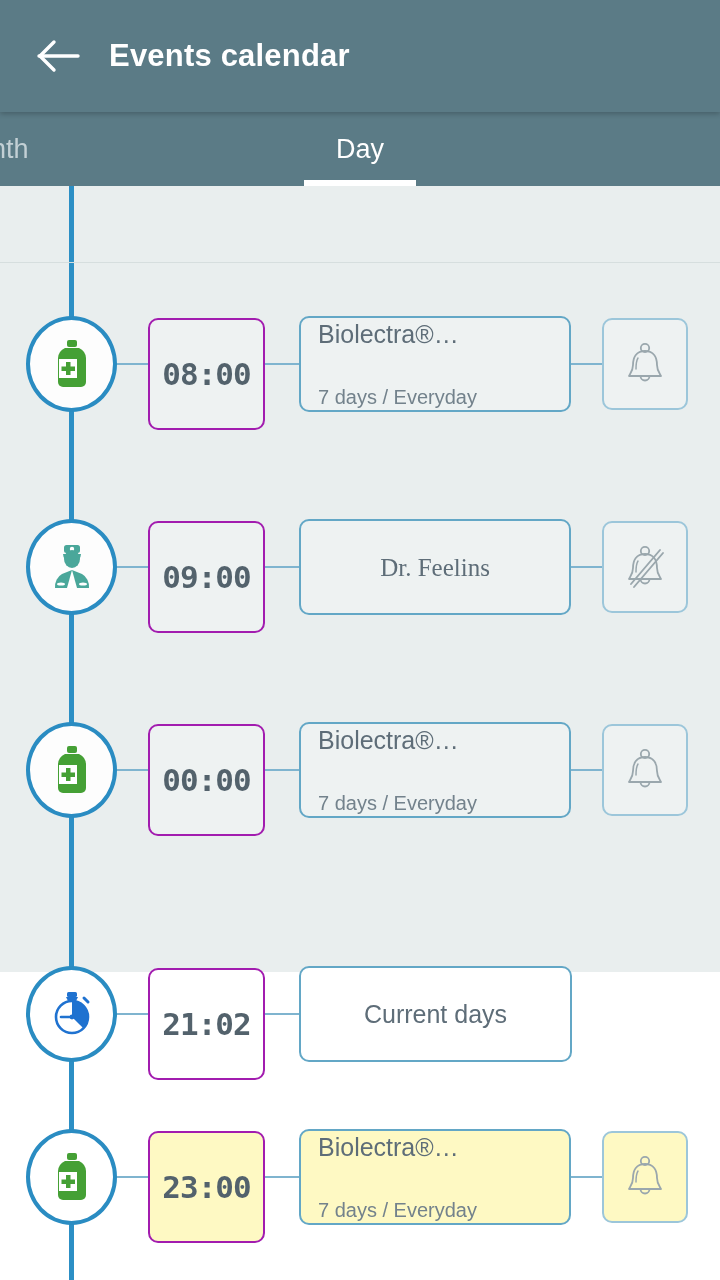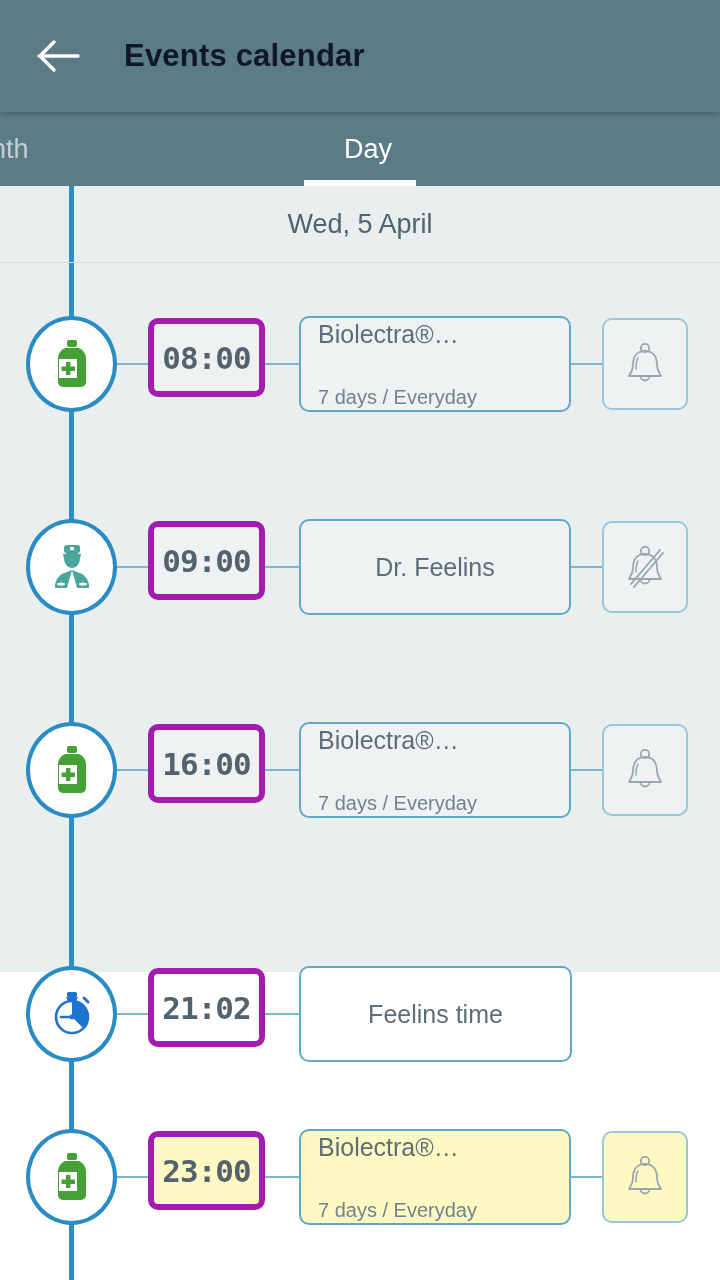--- a/index.html
+++ b/index.html
@@ -39,25 +39,25 @@
     width: 74px;
     height: 74px;
     margin-left: 22px;
     display: flex;
     align-items: center;
     justify-content: center;
     cursor: pointer;
   }
   .back-btn svg { display: block; }
   .appbar-title {
-    color: #0f172a;
+    color: #ffffff;
     font-size: 31px;
     font-weight: bold;
     letter-spacing: 0.2px;
-    margin-left: 28px;
+    margin-left: 13px;
     white-space: nowrap;
   }
 
   
   .tabbar {
     position: absolute;
     top: 112px; left: 0;
     width: 720px;
     height: 74px;
     background: #5b7b86;
@@ -75,21 +75,21 @@
   .tab-label {
     font-size: 27px;
     white-space: nowrap;
   }
   .tab-month {
     left: -122px;
     width: 226px;
   }
   .tab-month .tab-label { color: #c3d0d5; }
   .tab-day {
-    left: 312px;
+    left: 304px;
     width: 112px;
   }
   .tab-day .tab-label { color: #ffffff; }
   .tab-indicator {
     position: absolute;
     left: 304px;
     top: 68px;
     width: 112px;
     height: 6px;
     background: #ffffff;
@@ -183,22 +183,22 @@
     cursor: pointer;
   }
   .node svg { display: block; }
 
   
   .time-chip {
     position: absolute;
     left: 148px;
     top: 2px;
     width: 117px;
-    height: 79px;
-    border: 6px solid #a21caf;
+    height: 112px;
+    border: 2px solid #a21caf;
     border-radius: 10px;
     background: #eef2f2;
     display: flex;
     align-items: center;
     justify-content: center;
     cursor: pointer;
   }
   .time-chip-text {
     font-family: "DejaVu Sans Mono", monospace;
     font-size: 31px;
@@ -234,21 +234,21 @@
     line-height: 1.32;
     white-space: nowrap;
     overflow: hidden;
   }
   .card-sub {
     font-size: 20px;
     color: #73828c;
     line-height: 1.32;
     white-space: nowrap;
   }
-  .card.center { align-items: center; text-align: center; }
+  .card.center { align-items: center; text-align: center; font-family: Liberation Serif, serif; }
   .card.single { justify-content: center; align-items: center; }
 
   
   .alarm-chip {
     position: absolute;
     left: 602px;
     top: 2px;
     width: 86px;
     height: 92px;
     border: 2px solid #9cc6da;
@@ -295,23 +295,20 @@
       <span class="tab-label">Day</span>
     </div>
     <div class="tab-indicator"></div>
   </div>
 
   <div class="content">
 
     <div class="tinted-bg"></div>
     <div class="spine"></div>
 
-    <div class="date-header">
-      <span class="date-header-text">Wed, 5 April</span>
-    </div>
     <div class="date-divider"></div>
 
     <div class="row" style="top:130px">
       <div class="connector conn-a"></div>
       <div class="connector conn-b"></div>
       <div class="connector conn-c"></div>
 
       <div class="node">
         <span>
           <svg width="40" height="50" viewBox="0 0 40 50">
@@ -398,21 +395,21 @@
             <rect x="15" y="1" width="10" height="7" rx="2" fill="#45a035"></rect>
             <path d="M13 9 h14 a12 12 0 0 1 7 10 v24 a5 5 0 0 1 -5 5 h-18 a5 5 0 0 1 -5 -5 v-24 a12 12 0 0 1 7 -10 z" fill="#45a035"></path>
             <rect x="7" y="20" width="18" height="19" fill="#ffffff"></rect>
             <rect x="14" y="23" width="4.5" height="13" fill="#45a035"></rect>
             <rect x="9.5" y="27.5" width="13.5" height="4.5" fill="#45a035"></rect>
           </svg>
         </span>
       </div>
 
       <div class="time-chip">
-        <span class="time-chip-text">16:00</span>
+        <span class="time-chip-text">00:00</span>
       </div>
 
       <div class="card">
         <div class="card-title">Biolectra®…</div>
         <div class="card-sub">7 days / Everyday</div>
       </div>
 
       <div class="alarm-chip">
         <span>
           <svg width="40" height="46" viewBox="0 0 40 46">
@@ -441,21 +438,21 @@
             <circle cx="24" cy="27" r="2.4" fill="#1f72d0"></circle>
           </svg>
         </span>
       </div>
 
       <div class="time-chip">
         <span class="time-chip-text">21:02</span>
       </div>
 
       <div class="card wide single">
-        <div class="card-title">Feelins time</div>
+        <div class="card-title">Current days</div>
       </div>
     </div>
 
     <div class="row last" style="top:943px">
       <div class="connector conn-a"></div>
       <div class="connector conn-b"></div>
       <div class="connector conn-c"></div>
 
       <div class="node">
         <span>

